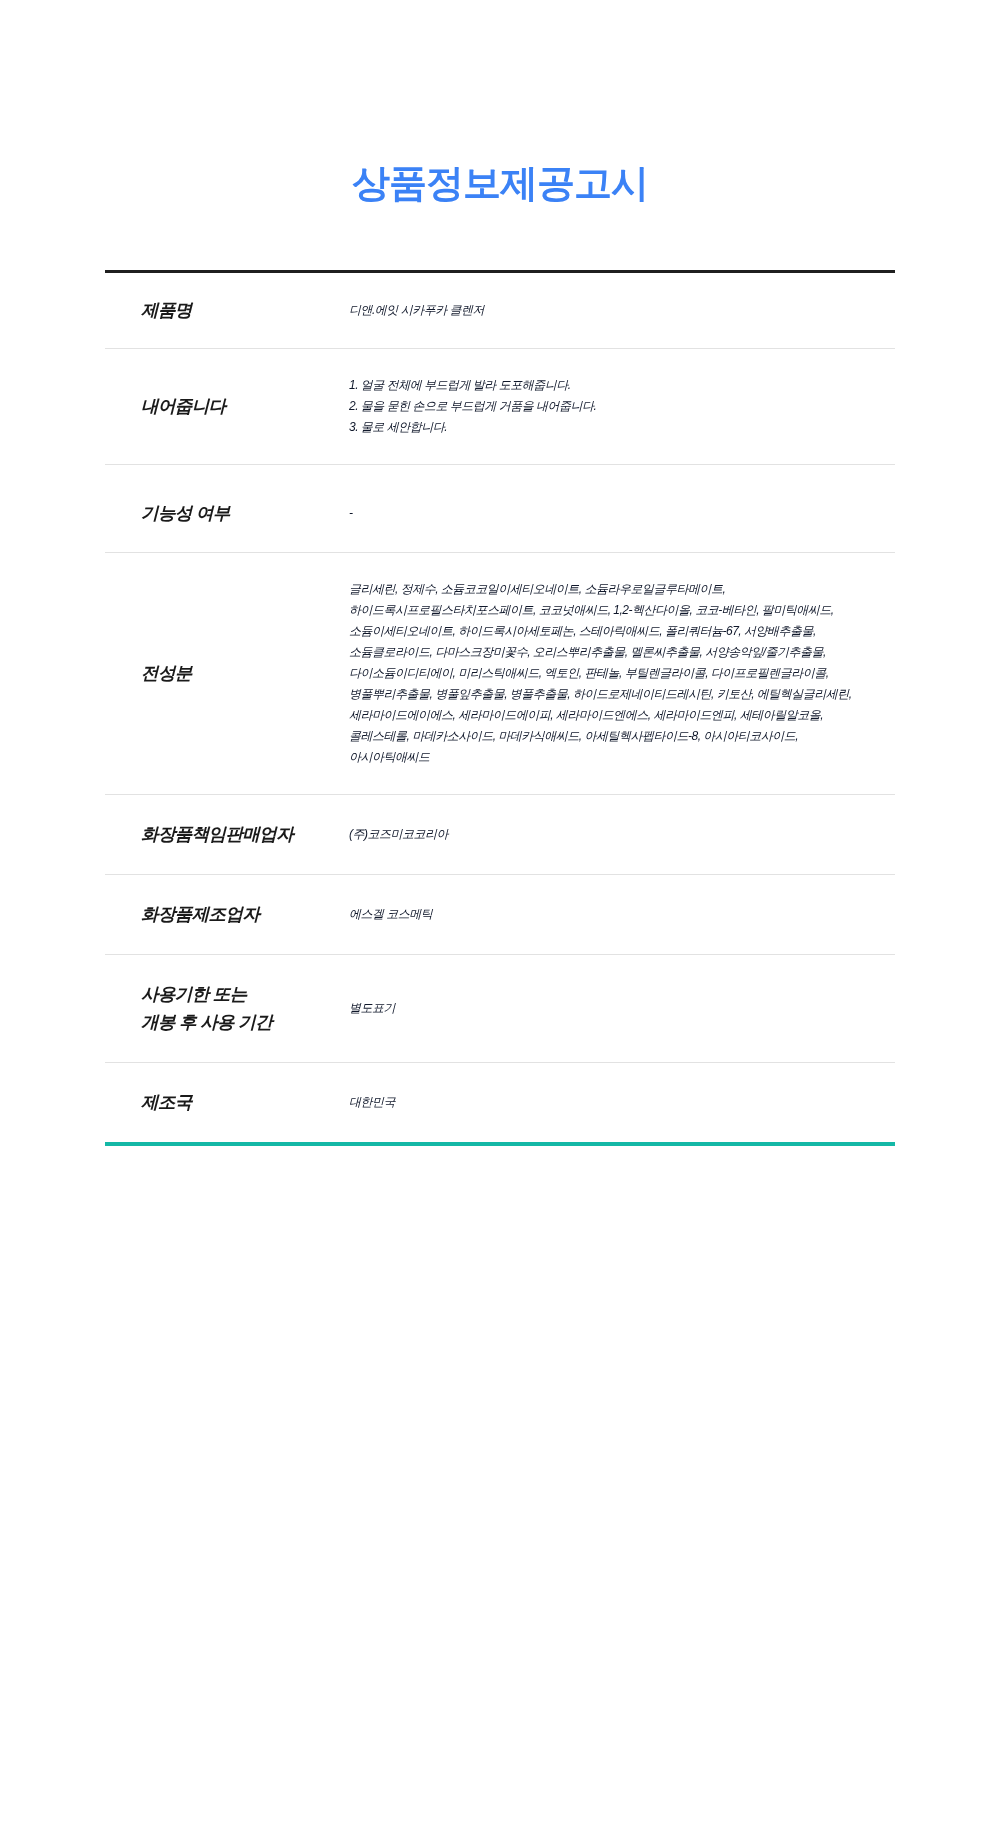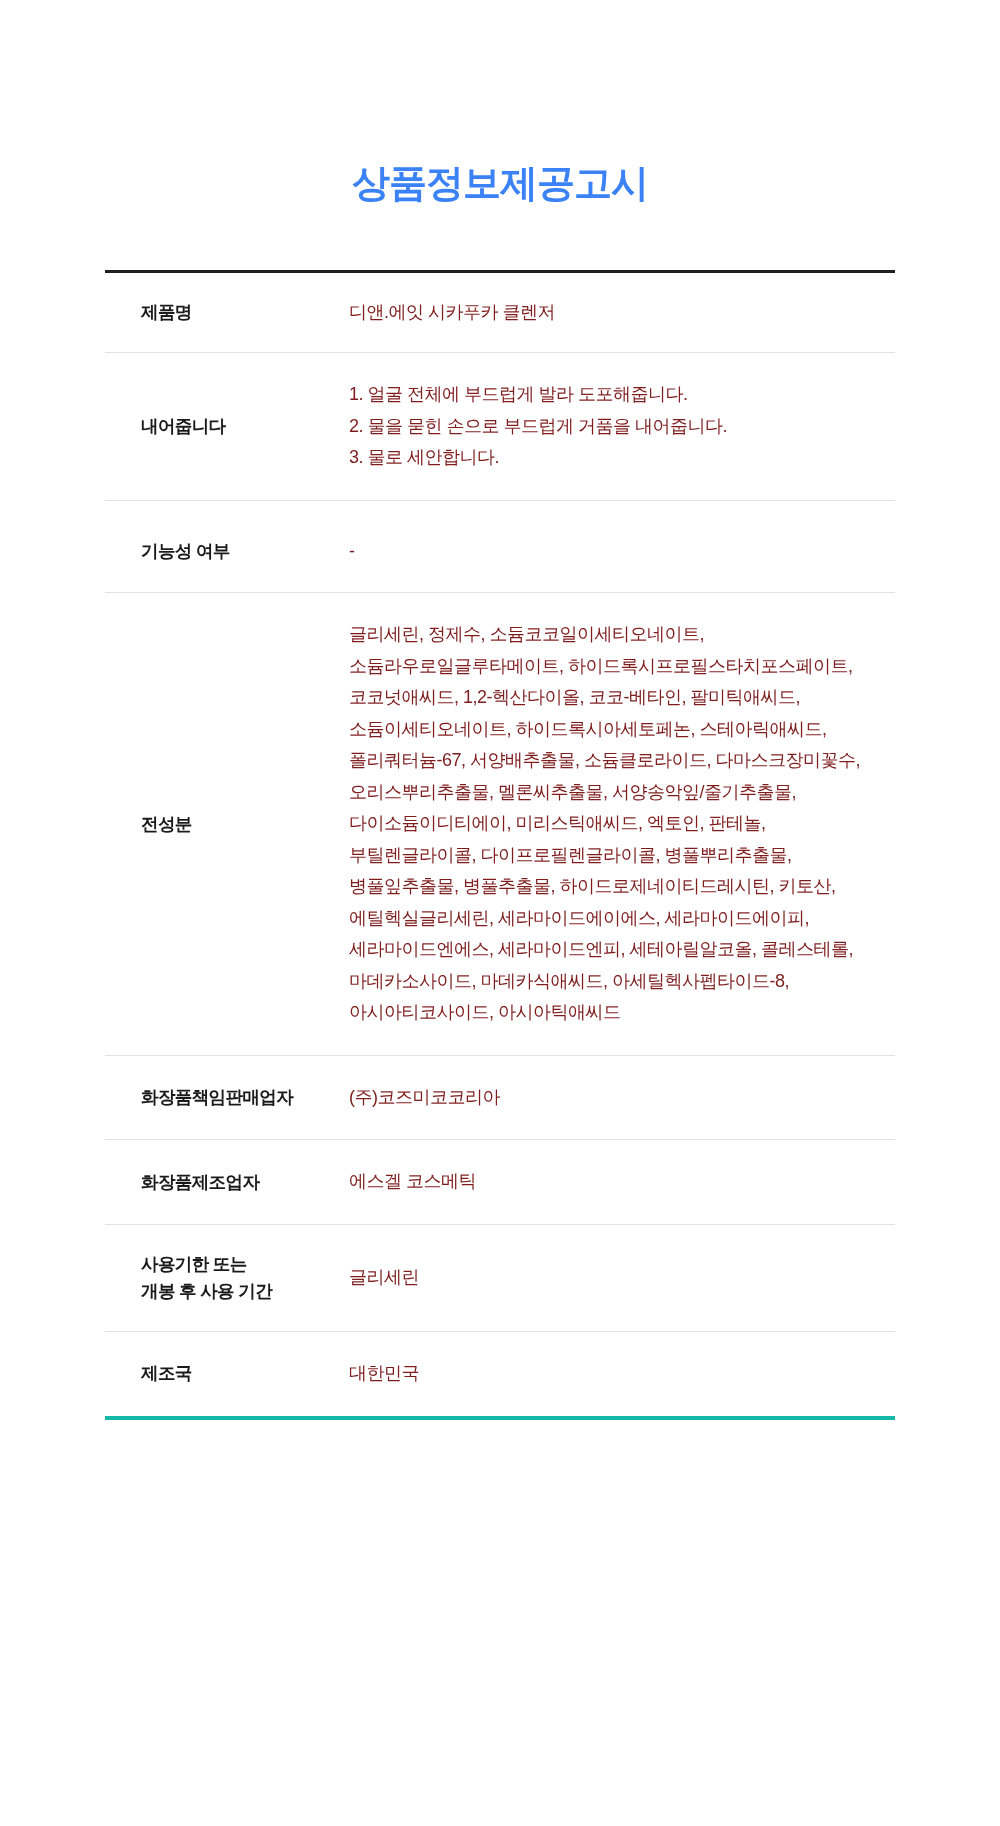--- a/index.html
+++ b/index.html
@@ -28,20 +28,21 @@
     font-weight: bold;
     letter-spacing: -1px;
     color: #3b82f6;
     padding-top: 135px;
     line-height: 1.25;
   }
   .table-wrap {
     margin: 4px auto;
     width: 790px;
     margin-top: 62px;
+    font-style: italic;
   }
   table.info {
     width: 100%;
     border-collapse: collapse;
     table-layout: fixed;
   }
   table.info tr {
     border-bottom: 1px solid #e2e2e2;
   }
   table.info tr:first-child {
@@ -56,22 +57,22 @@
     vertical-align: middle;
     font-size: 17.5px;
     font-weight: bold;
     color: #1a1a1a;
     letter-spacing: -0.6px;
     padding: 26px 0 26px 36px;
     line-height: 1.55;
   }
   table.info td {
     vertical-align: middle;
-    font-size: 18px;
-    color: #7f1d1d;
+    font-size: 12px;
+    color: #0f172a;
     letter-spacing: -0.5px;
     line-height: 1.75;
     padding: 26px 22px 26px 0;
   }
   td.multi {
     white-space: pre-line;
   }
   td.ingredients {
     line-height: 1.78;
     padding-top: 30px;
@@ -118,21 +119,21 @@
           <th>화장품책임판매업자</th>
           <td>(주)코즈미코코리아</td>
         </tr>
         <tr>
           <th>화장품제조업자</th>
           <td>에스겔 코스메틱</td>
         </tr>
         <tr>
           <th class="two-line">사용기한 또는
 개봉 후 사용 기간</th>
-          <td>글리세린</td>
+          <td>별도표기</td>
         </tr>
         <tr>
           <th>제조국</th>
           <td>대한민국</td>
         </tr>
       </tbody>
     </table>
   </div>
 
 </div>

